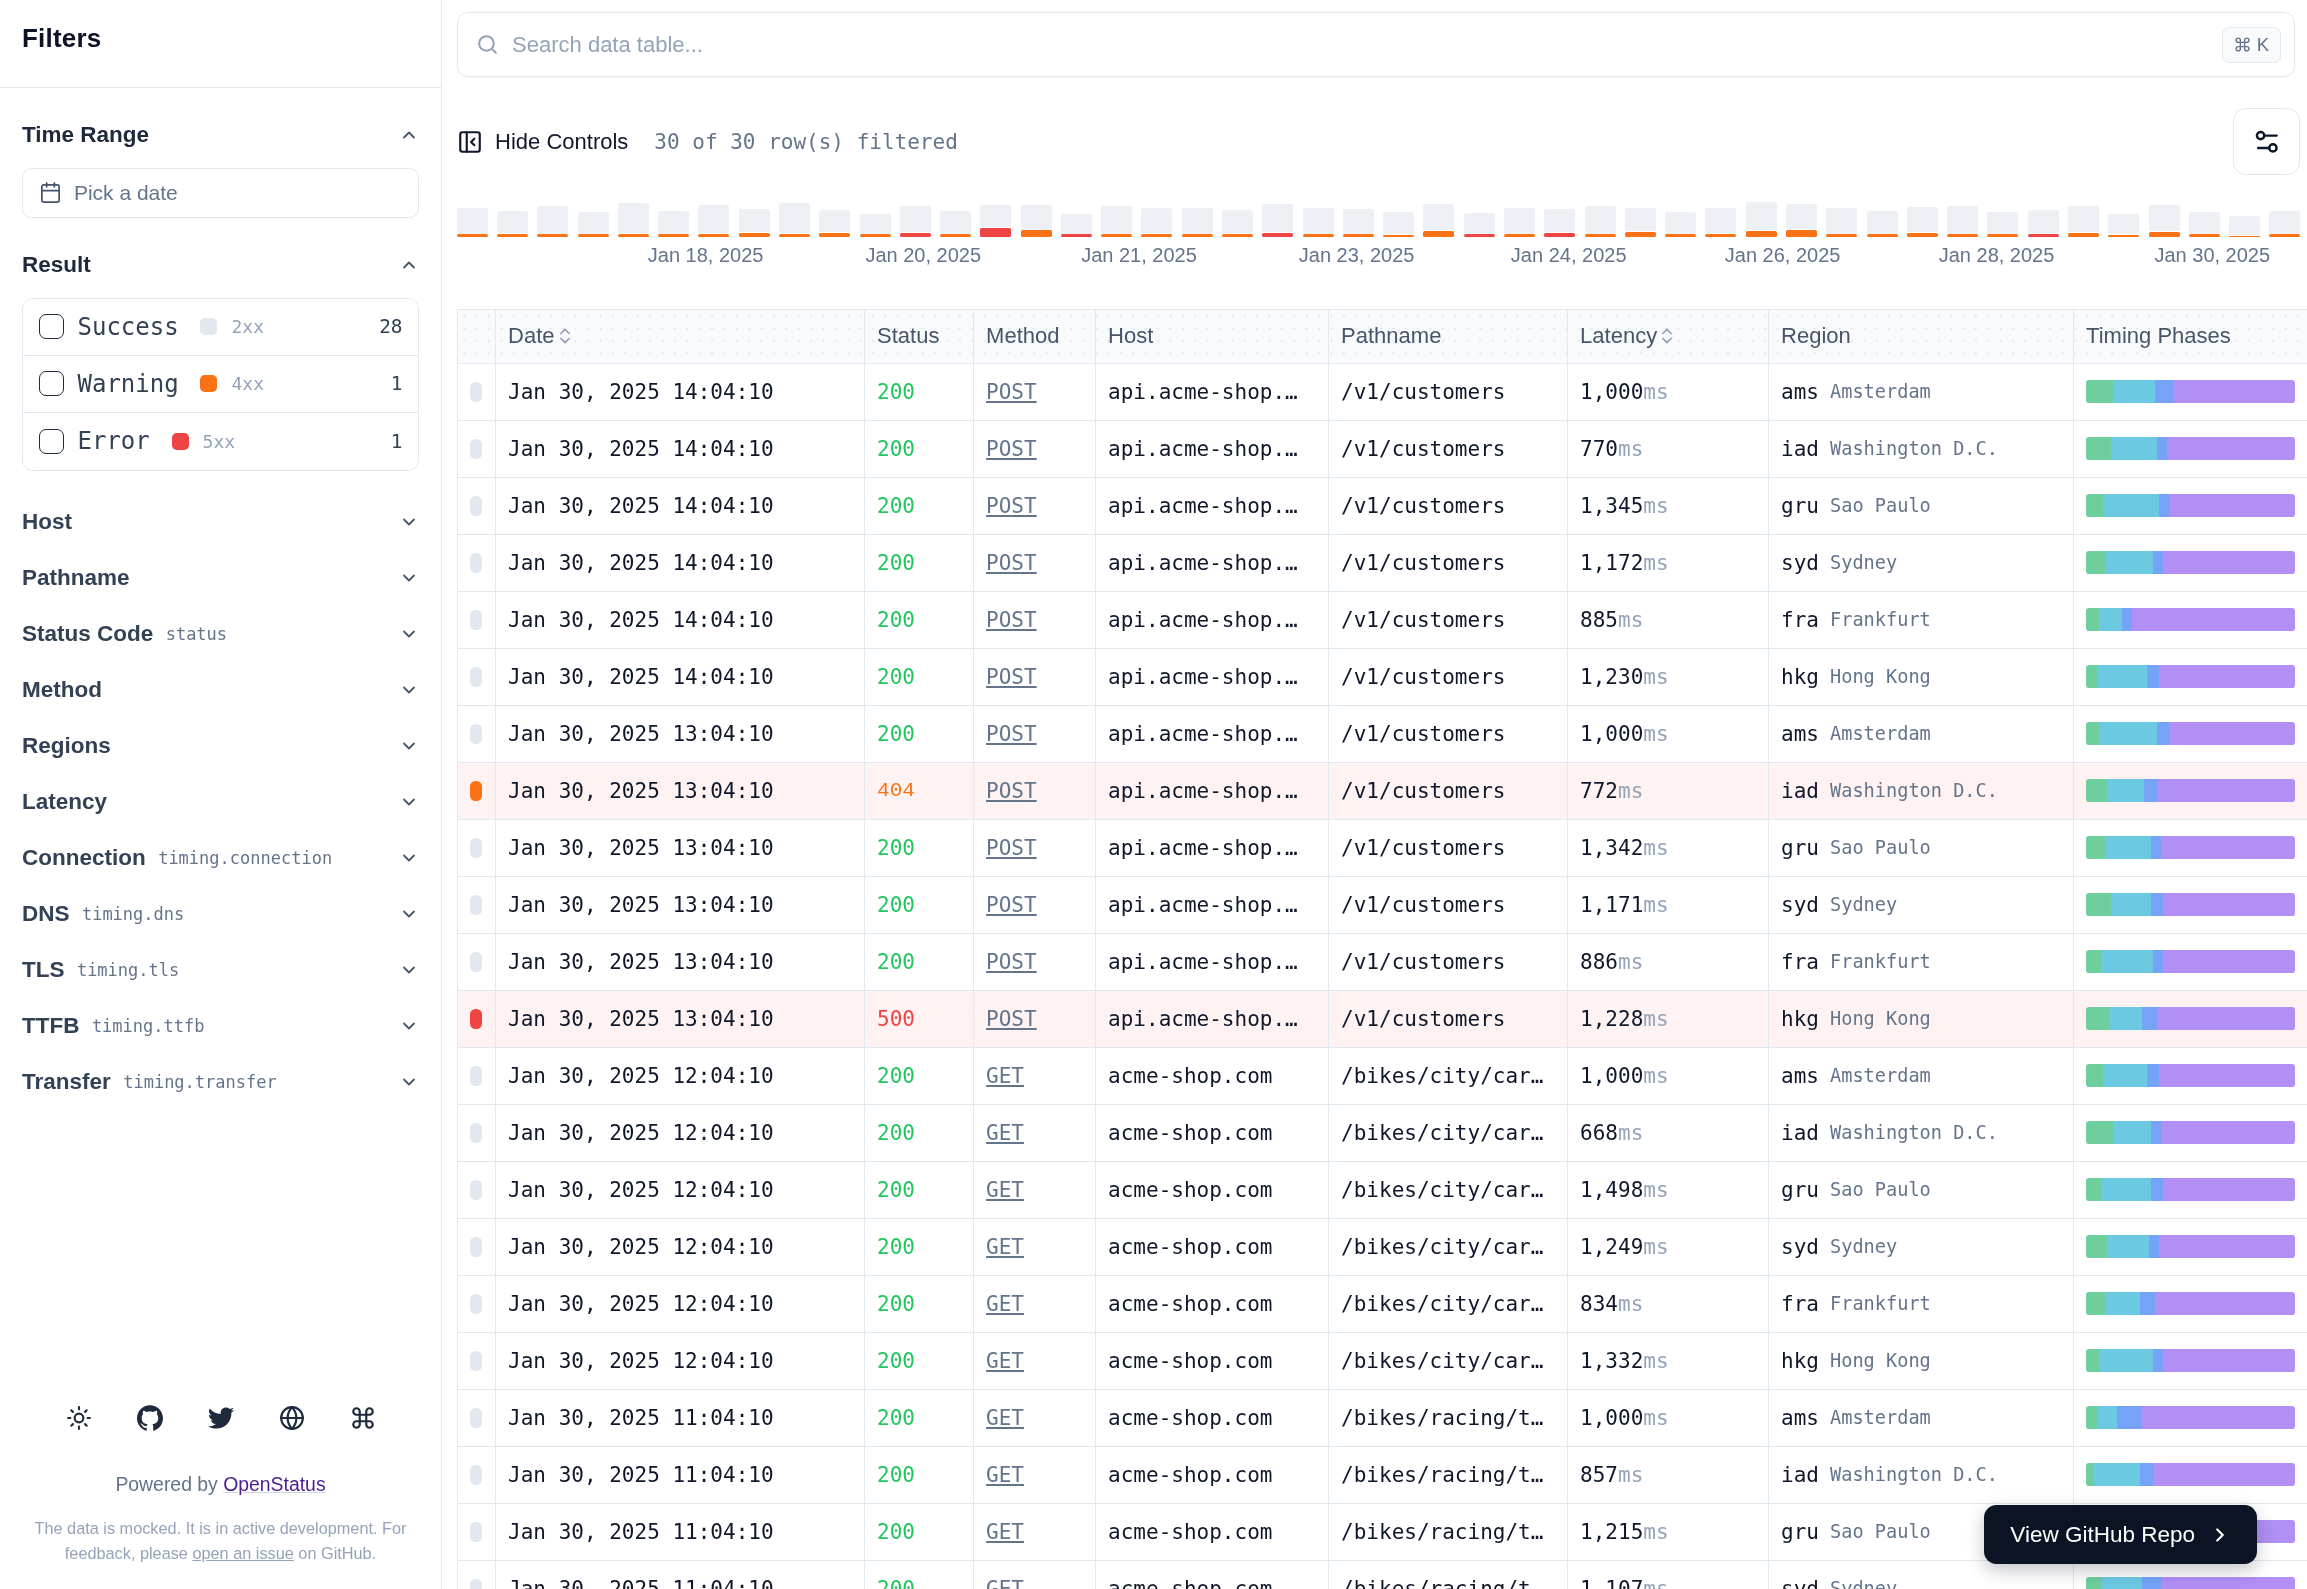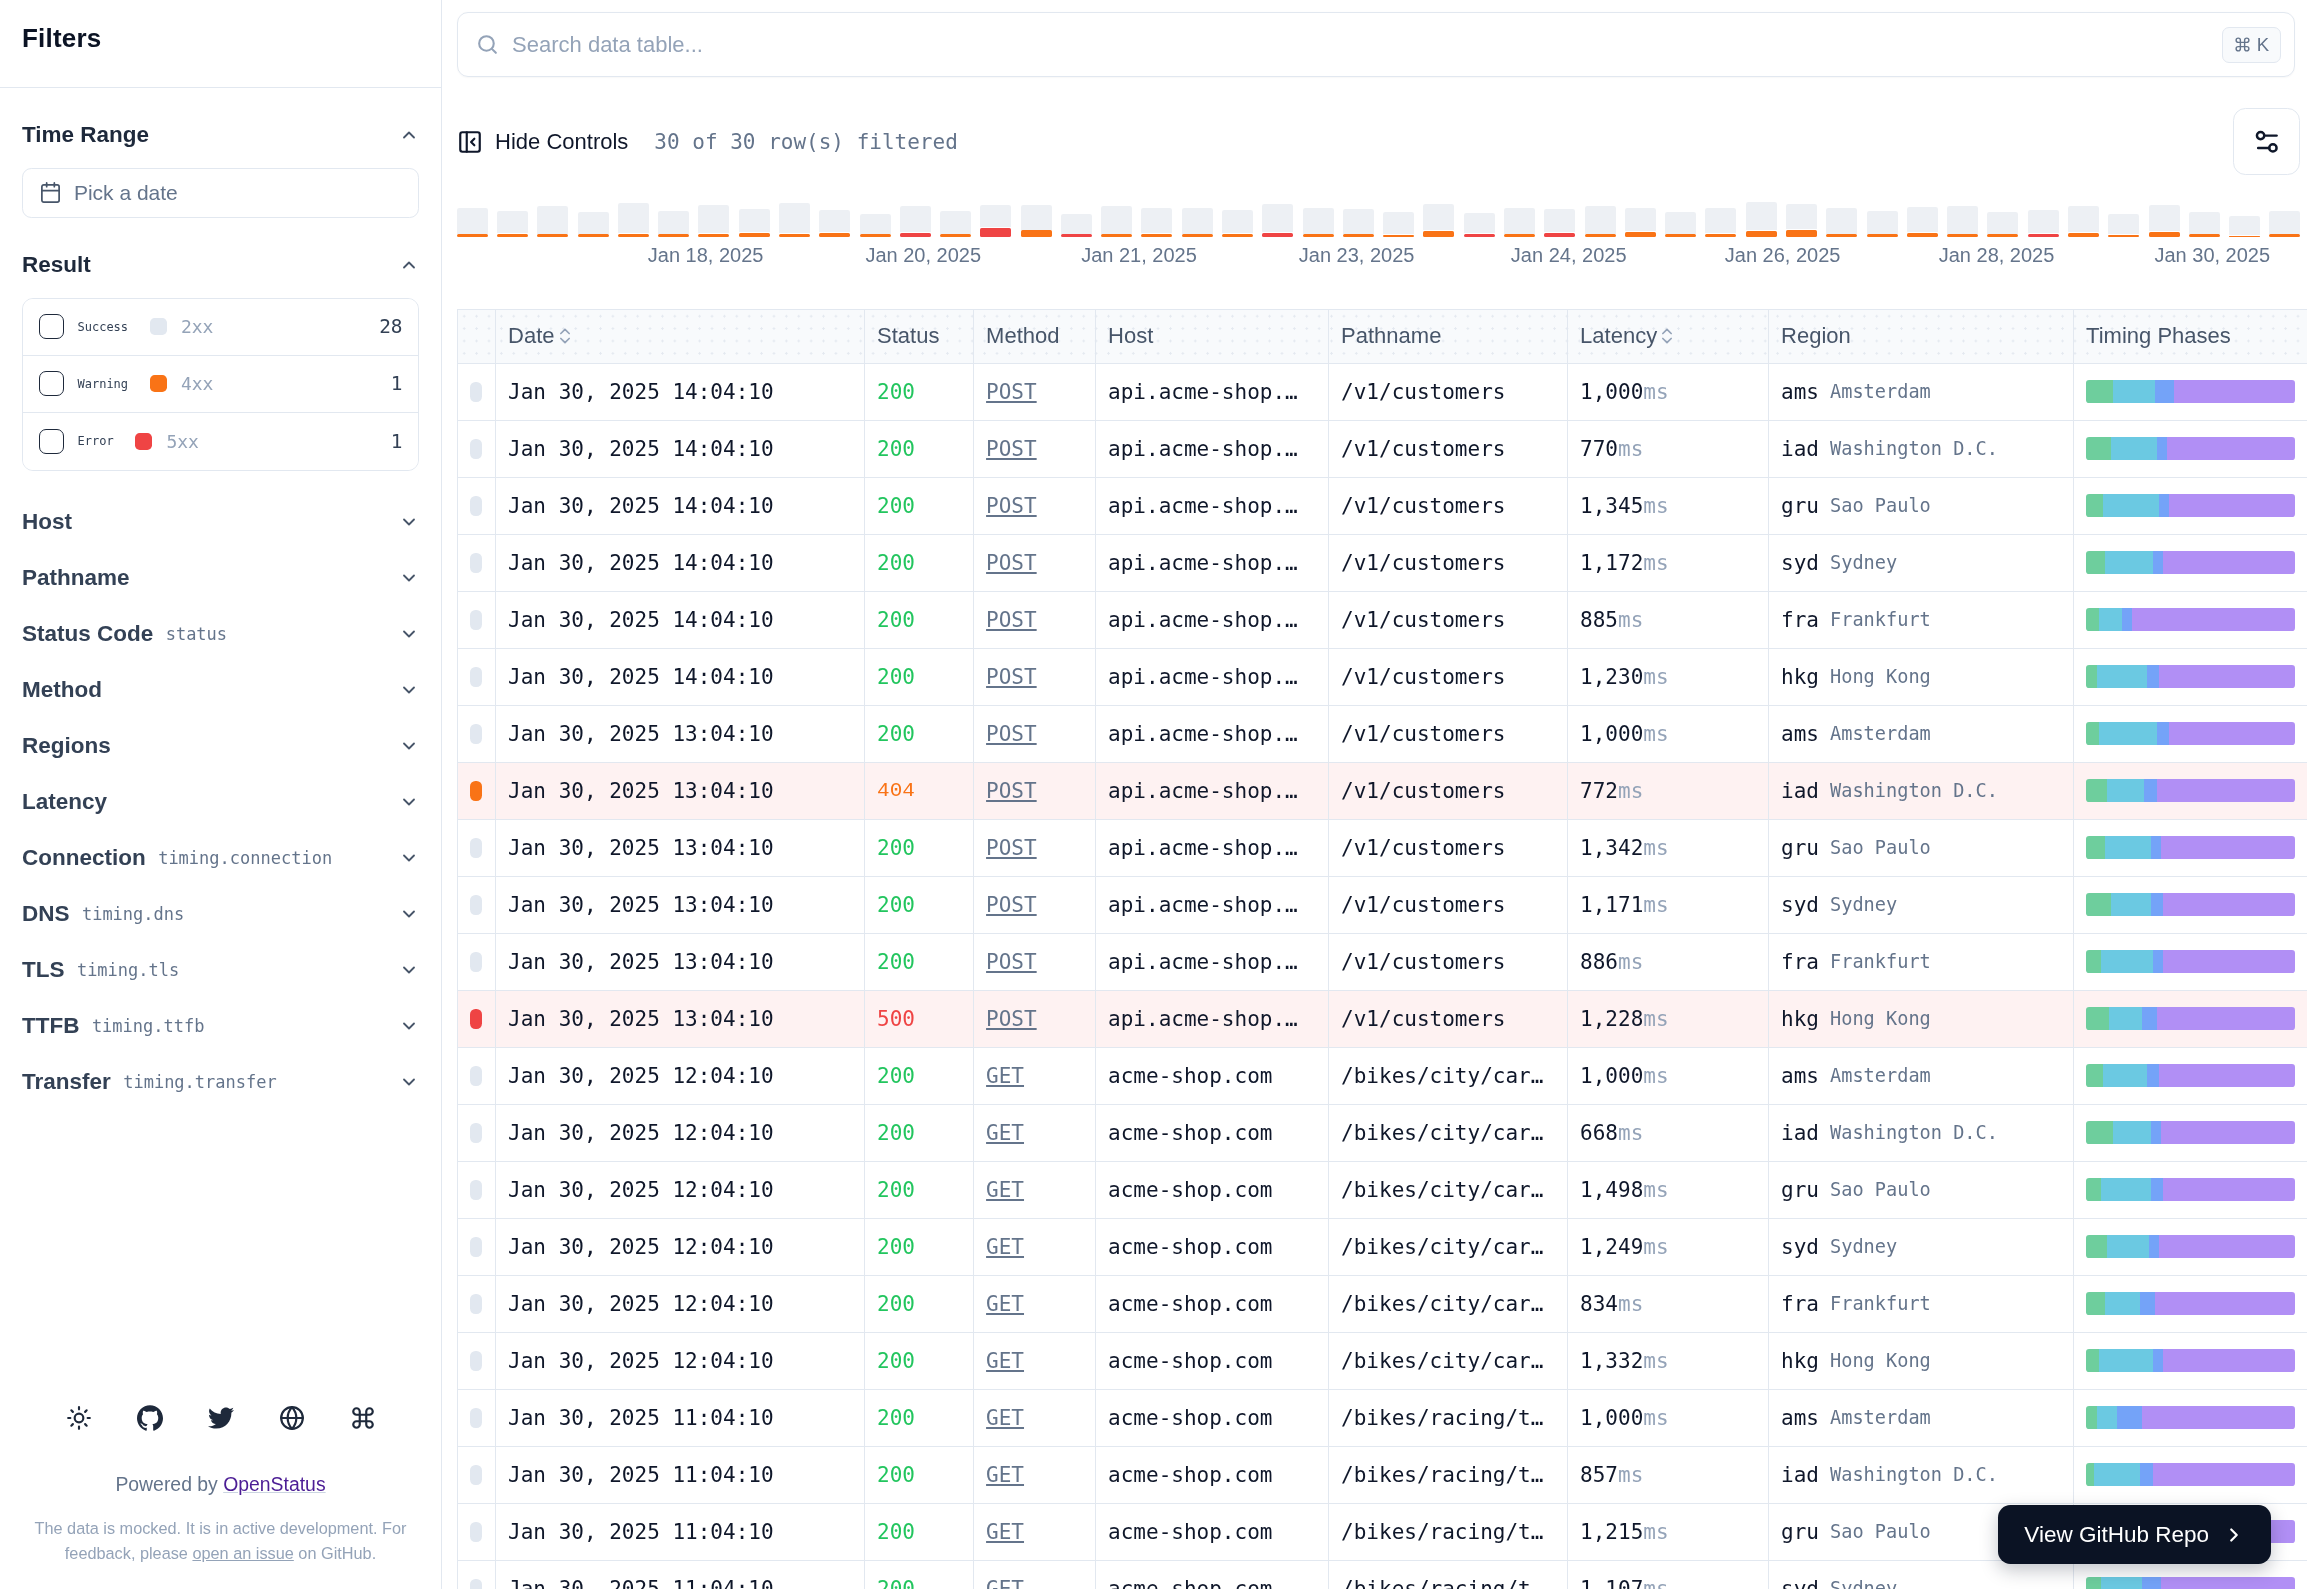--- a/index.html
+++ b/index.html
@@ -21,21 +21,21 @@
   .section-head .lbl { font-size:22.5px; font-weight:700; color:#1e293b; }
   .chev { stroke:#475569; }
   .datepicker { margin-top:20px; height:50px; border:0.8px solid #e2e8f0; border-radius:9.3px;
                 display:flex; align-items:center; padding:0 15.5px; gap:12.4px; color:#64748b;
                 font-size:21px; background:#fff; }
   .result-box { margin-top:20px; border:0.8px solid #e2e8f0; border-radius:11px; overflow:hidden; }
   .result-row { display:flex; align-items:center; height:57px; padding:0 15.5px; gap:14px;
                 border-bottom:0.8px solid #e2e8f0; background:#fff; }
   .result-row:last-child { border-bottom:none; }
   .cbx { width:25px; height:25px; border:1.9px solid #1e293b; border-radius:7px; background:#fff; }
-  .result-label { font-size:12px; color:#334155; }
+  .result-label { font-size:24px; color:#334155; }
   .result-chip { width:17px; height:17px; border-radius:4.7px; margin-left:7.8px; }
   .result-code { font-size:18px; color:#94a3b8; }
   .result-count { margin-left:auto; font-size:19.4px; color:#334155; }
   .filter-list { margin-top:23px; }
   .filter-item { display:flex; align-items:center; height:56px; cursor:pointer; }
   .filter-item .lbl { font-size:22.5px; font-weight:700; color:#334155; }
   .filter-item .sub { font-size:17px; color:#64748b; margin-left:12.4px; }
   .filter-item .chev-wrap { margin-left:auto; }
 
   .sidebar-footer { margin-top:auto; display:flex; flex-direction:column; align-items:center; }
@@ -90,21 +90,21 @@
   .tbody-row.error { background:#fef2f2; }
   .lvl-chip { width:20px; height:20px; border-radius:5.4px; margin:0 auto; }
   .cell-mono { font-size:21px; color:#0f172a; }
   .ms { color:#94a3b8; }
   .region-city { color:#64748b; font-size:18.6px; margin-left:11px; }
   .status-200 { color:#22c55e; } .status-404 { color:#f97316;font-family:Liberation Mono, monospace; } .status-500 { color:#ef4444; }
   .method { color:#64748b;text-decoration:underline; }
   .timing-bar { display:flex; width:100%; height:23px; border-radius:3.1px; overflow:hidden; }
   .timing-bar i { height:100%; display:block; }
 
-  .github-btn { position:absolute; right:36px; bottom:25px; height:59px; background:#0b1324;
+  .github-btn { position:absolute; right:50px; bottom:25px; height:59px; background:#0b1324;
                 color:#fff; border:none; border-radius:12.4px; display:flex; align-items:center;
                 gap:14px; padding:0 26px; font-size:22.5px; font-weight:500; cursor:pointer;
                 font-family:"Liberation Sans",sans-serif; box-shadow:0 6.2px 18.6px rgba(15,23,42,.25); }
 </style>
 </head>
 <body>
 
 <aside class="sidebar">
   <div class="sidebar-title">Filters</div>
   <div class="sidebar-divider"></div>

